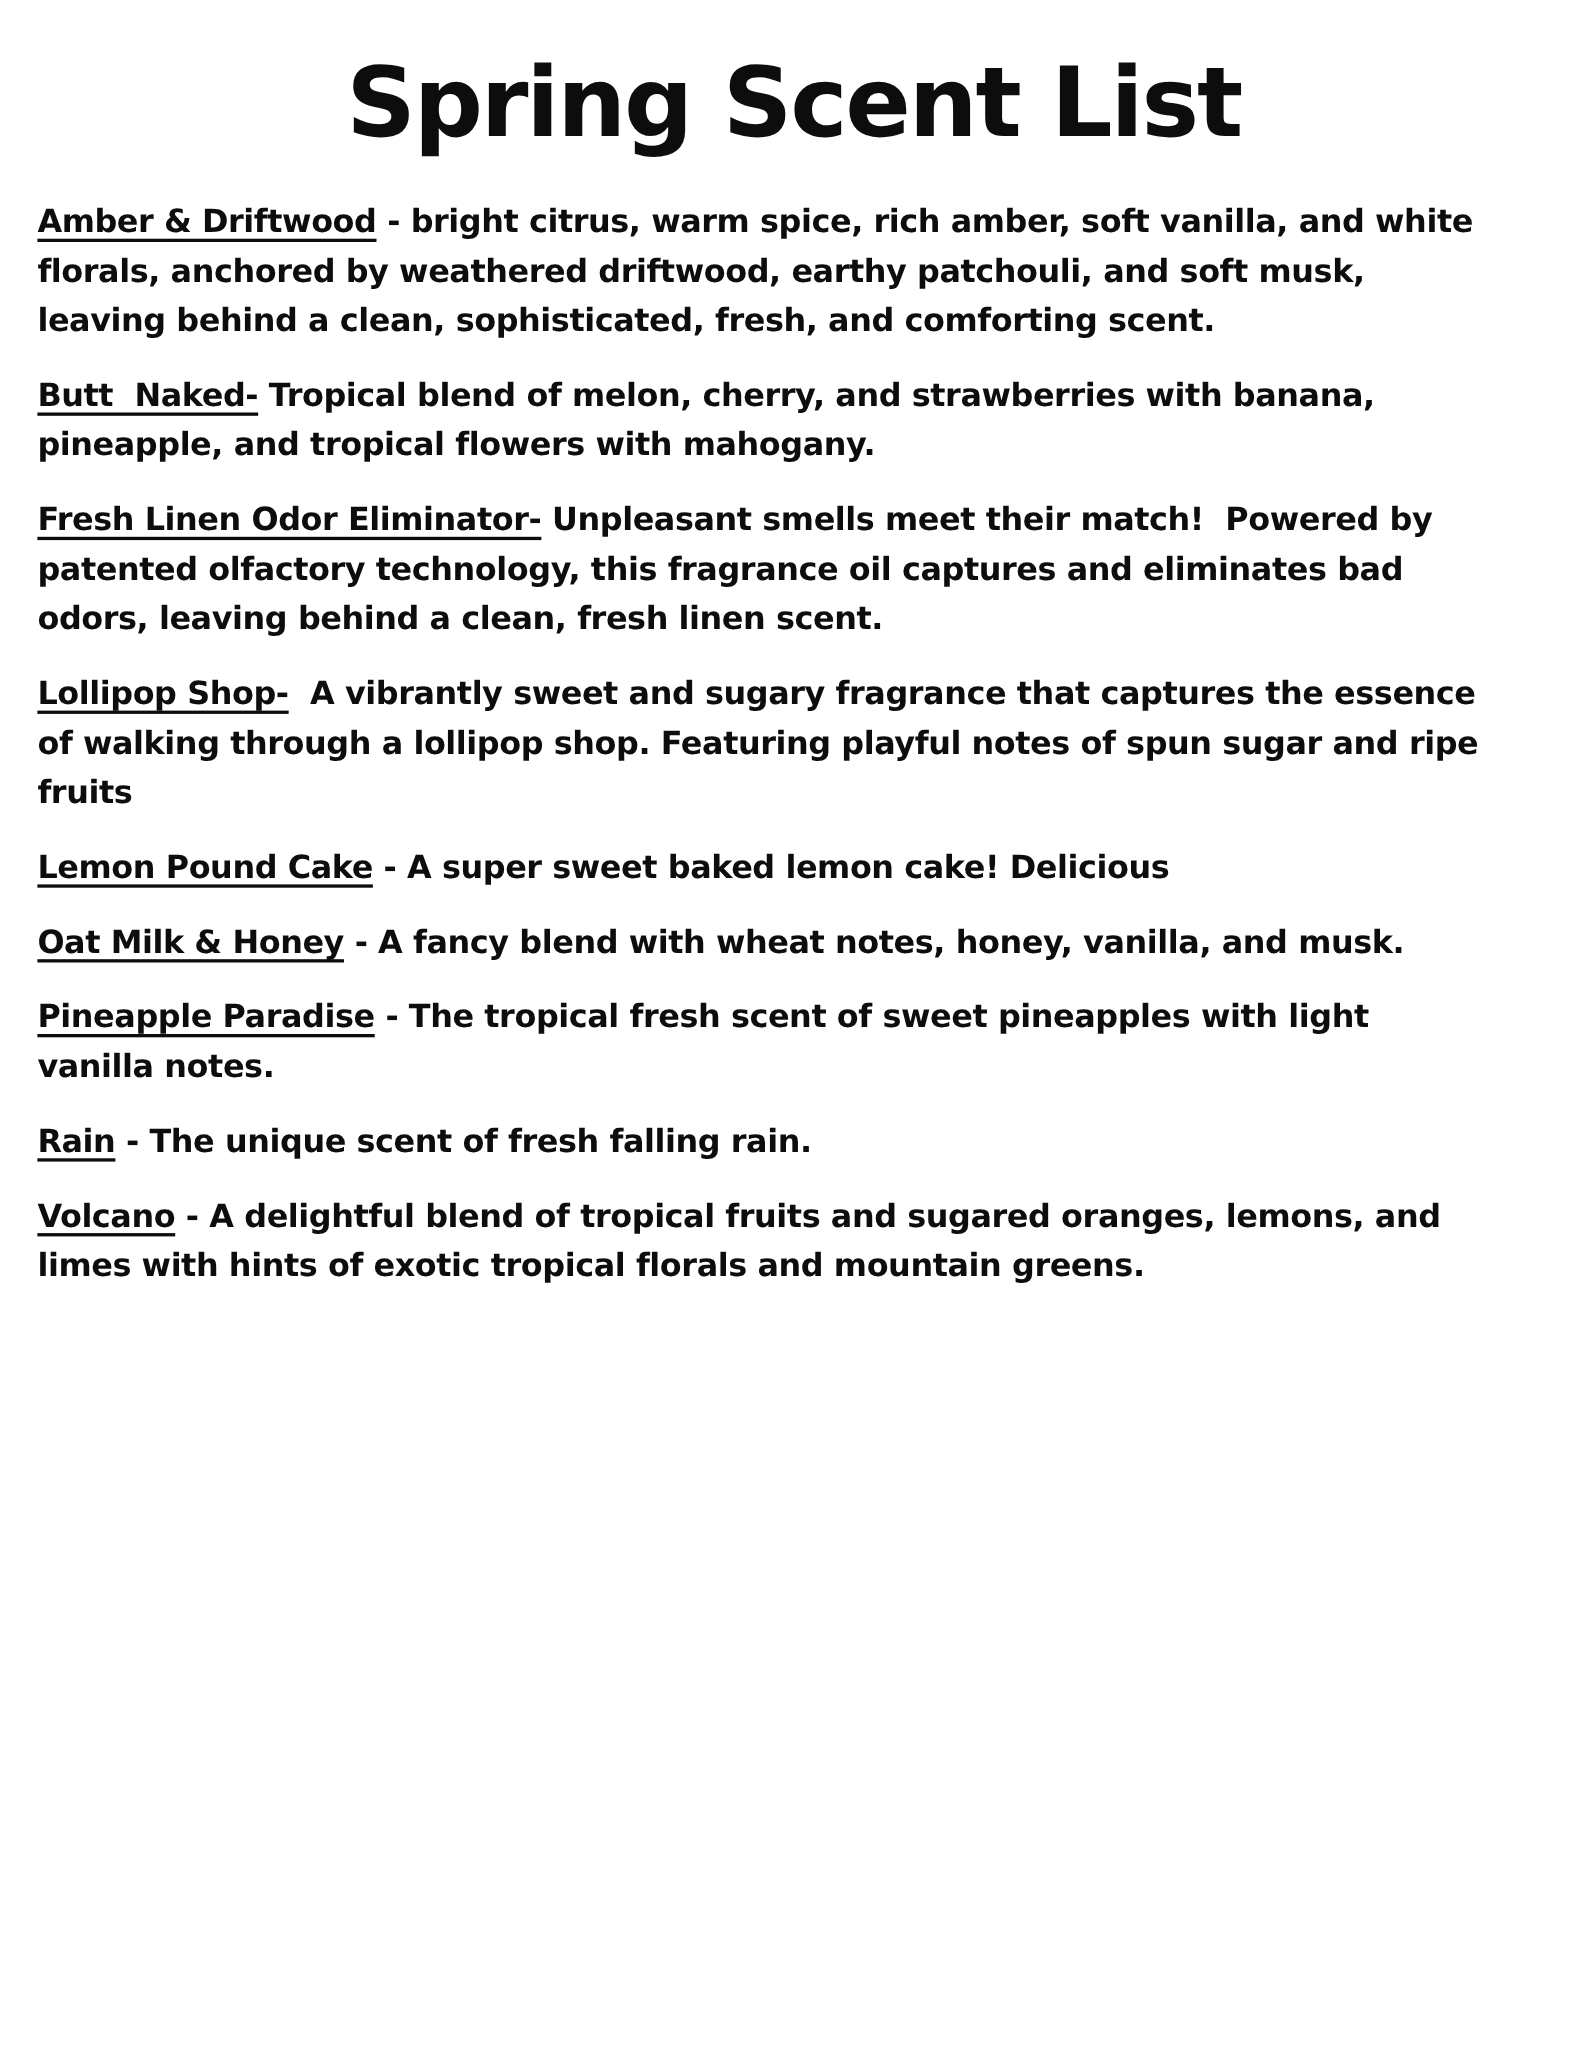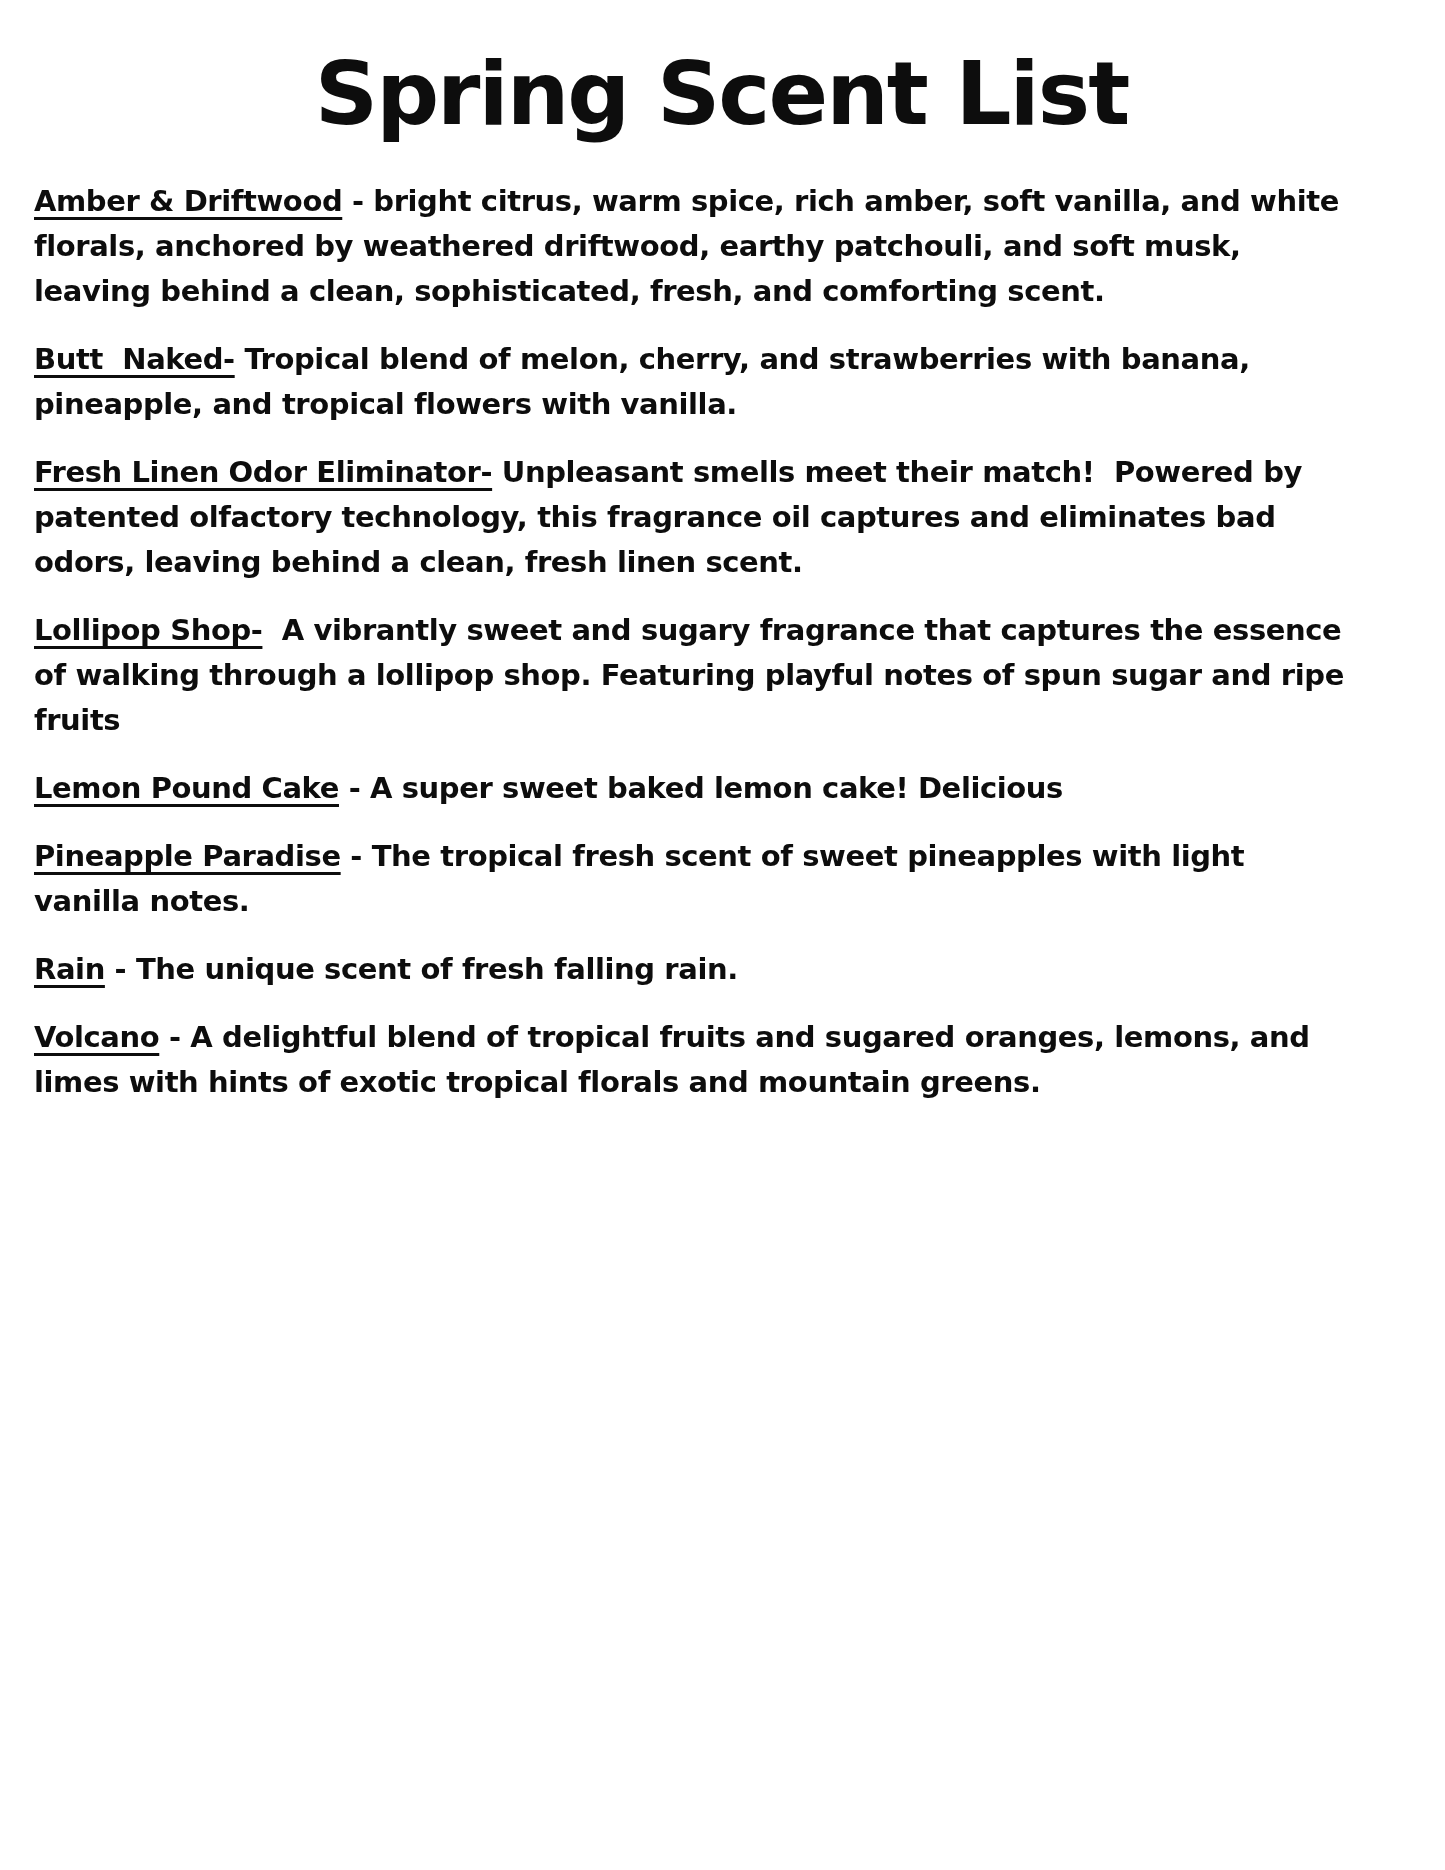--- a/index.html
+++ b/index.html
@@ -46,21 +46,22 @@
     text-decoration: none;
   }
 </style>
 </head>
 <body>
 
 <main class="page">
   <h1 class="title">Spring Scent List</h1>
   <section class="scent-list">
       <p class="scent"><span class="scent-name">Amber &amp; Driftwood</span><span class="scent-sep"> - </span><span class="scent-desc">bright citrus, warm spice, rich amber, soft vanilla, and white florals, anchored by weathered driftwood, earthy patchouli, and soft musk, leaving behind a clean, sophisticated, fresh, and comforting scent.</span></p>
-      <p class="scent"><span class="scent-name">Butt  Naked-</span><span class="scent-sep"> </span><span class="scent-desc">Tropical blend of melon, cherry, and strawberries with banana, pineapple, and tropical flowers with vanilla.</span></p>
+      <p class="scent"><span class="scent-name">Butt  Naked-</span><span class="scent-sep"> </span><span class="scent-desc">Tropical blend of melon, cherry, and strawberries with banana, pineapple, and tropical flowers with mahogany.</span></p>
       <p class="scent"><span class="scent-name">Fresh Linen Odor Eliminator-</span><span class="scent-sep"> </span><span class="scent-desc">Unpleasant smells meet their match!  Powered by patented olfactory technology, this fragrance oil captures and eliminates bad odors, leaving behind a clean, fresh linen scent.</span></p>
       <p class="scent"><span class="scent-name">Lollipop Shop-</span><span class="scent-sep">  </span><span class="scent-desc">A vibrantly sweet and sugary fragrance that captures the essence of walking through a lollipop shop. Featuring playful notes of spun sugar and ripe fruits</span></p>
       <p class="scent"><span class="scent-name">Lemon Pound Cake</span><span class="scent-sep"> - </span><span class="scent-desc">A super sweet baked lemon cake! Delicious</span></p>
+      <p class="scent"><span class="scent-name">Oat Milk &amp; Honey</span><span class="scent-sep"> - </span><span class="scent-desc">A fancy blend with wheat notes, honey, vanilla, and musk.</span></p>
       <p class="scent"><span class="scent-name">Pineapple Paradise</span><span class="scent-sep"> - </span><span class="scent-desc">The tropical fresh scent of sweet pineapples with light vanilla notes.</span></p>
       <p class="scent"><span class="scent-name">Rain</span><span class="scent-sep"> - </span><span class="scent-desc">The unique scent of fresh falling rain.</span></p>
       <p class="scent"><span class="scent-name">Volcano</span><span class="scent-sep"> - </span><span class="scent-desc">A delightful blend of tropical fruits and sugared oranges, lemons, and limes with hints of exotic tropical florals and mountain greens.</span></p>
     </section>
 </main>
 
 </body></html>

